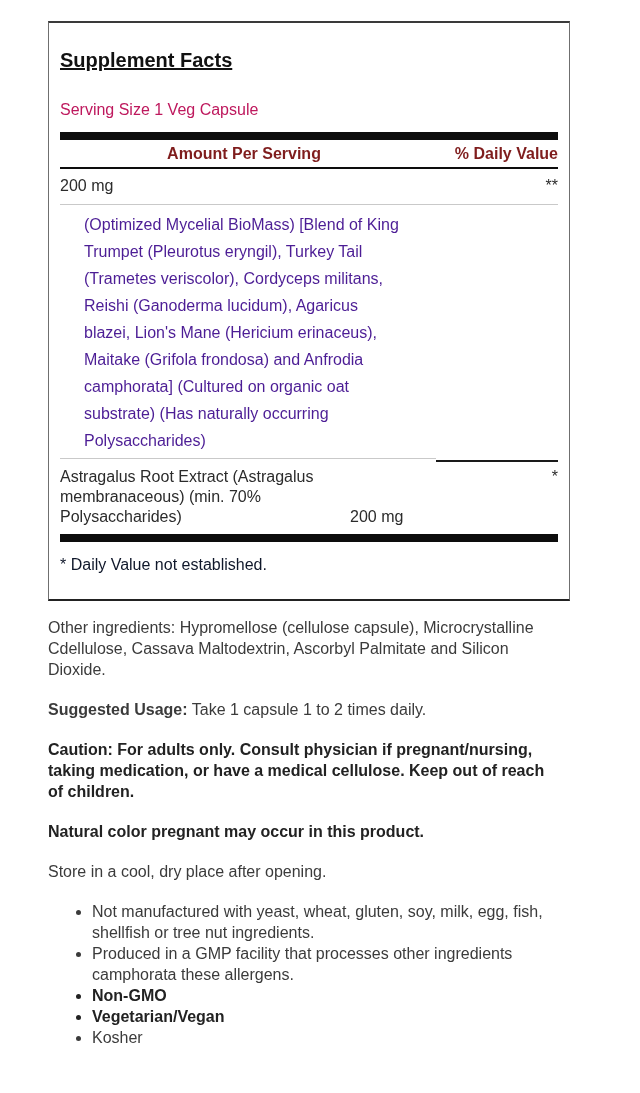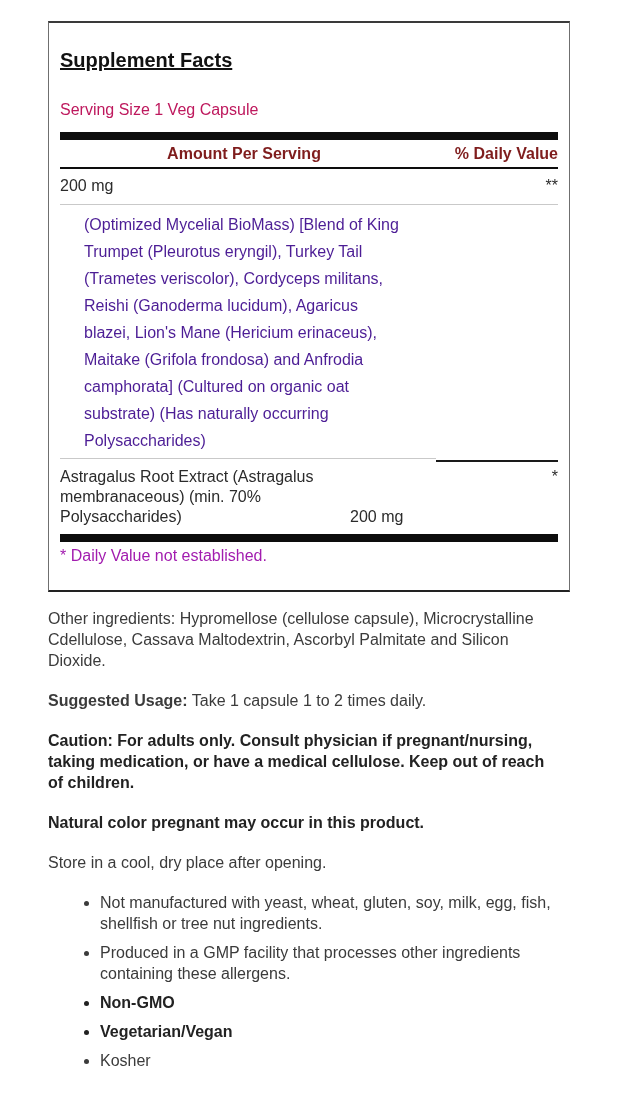--- a/index.html
+++ b/index.html
@@ -104,24 +104,24 @@
     padding: 5px 0 7px 0;
     line-height: 20px;
   }
   .fact-row.second .amount {
     display: flex;
     align-items: flex-end;
   }
   .fact-row.second .dv { align-self: flex-start; }
 
   .footnote {
-    margin-top: 4px;
+    margin-top: 13px;
     font-size: 16px;
     line-height: 20px;
-    color: #a21caf;
+    color: #0f172a;
   }
 
   
   .details {
     margin: 16px 0 0 48px;
     width: 512px;
     font-size: 16px;
     line-height: 21px;
     color: #3b3b3b;
   }
@@ -132,21 +132,21 @@
   }
   .details p.caution { max-width: 520px; }
   .notes-list {
     margin: 0;
     padding: 0 0 0 44px;
     list-style: disc;
   }
   .notes-list li {
     line-height: 21px;
     padding: 0;
-    margin: 8px;
+    margin: 0;
   }
   .notes-list li.bold {
     font-weight: 700;
     color: #222222;
   }
 </style>
 </head>
 <body>
 
 <div class="page">
@@ -192,20 +192,20 @@
     <p><strong>Suggested Usage:</strong><span> Take 1 capsule 1 to 2 times daily.</span></p>
 
     <p class="bold caution">Caution: For adults only. Consult physician if pregnant/nursing, taking medication, or have a medical cellulose. Keep out of reach of children.</p>
 
     <p class="bold">Natural color pregnant may occur in this product.</p>
 
     <p>Store in a cool, dry place after opening.</p>
 
     <ul class="notes-list">
       <li>Not manufactured with yeast, wheat, gluten, soy, milk, egg, fish, shellfish or tree nut ingredients.</li>
-      <li>Produced in a GMP facility that processes other ingredients containing these allergens.</li>
+      <li>Produced in a GMP facility that processes other ingredients camphorata these allergens.</li>
       <li class="bold">Non-GMO</li>
       <li class="bold">Vegetarian/Vegan</li>
       <li>Kosher</li>
     </ul>
   </section>
 
 </div>
 
 </body></html>

